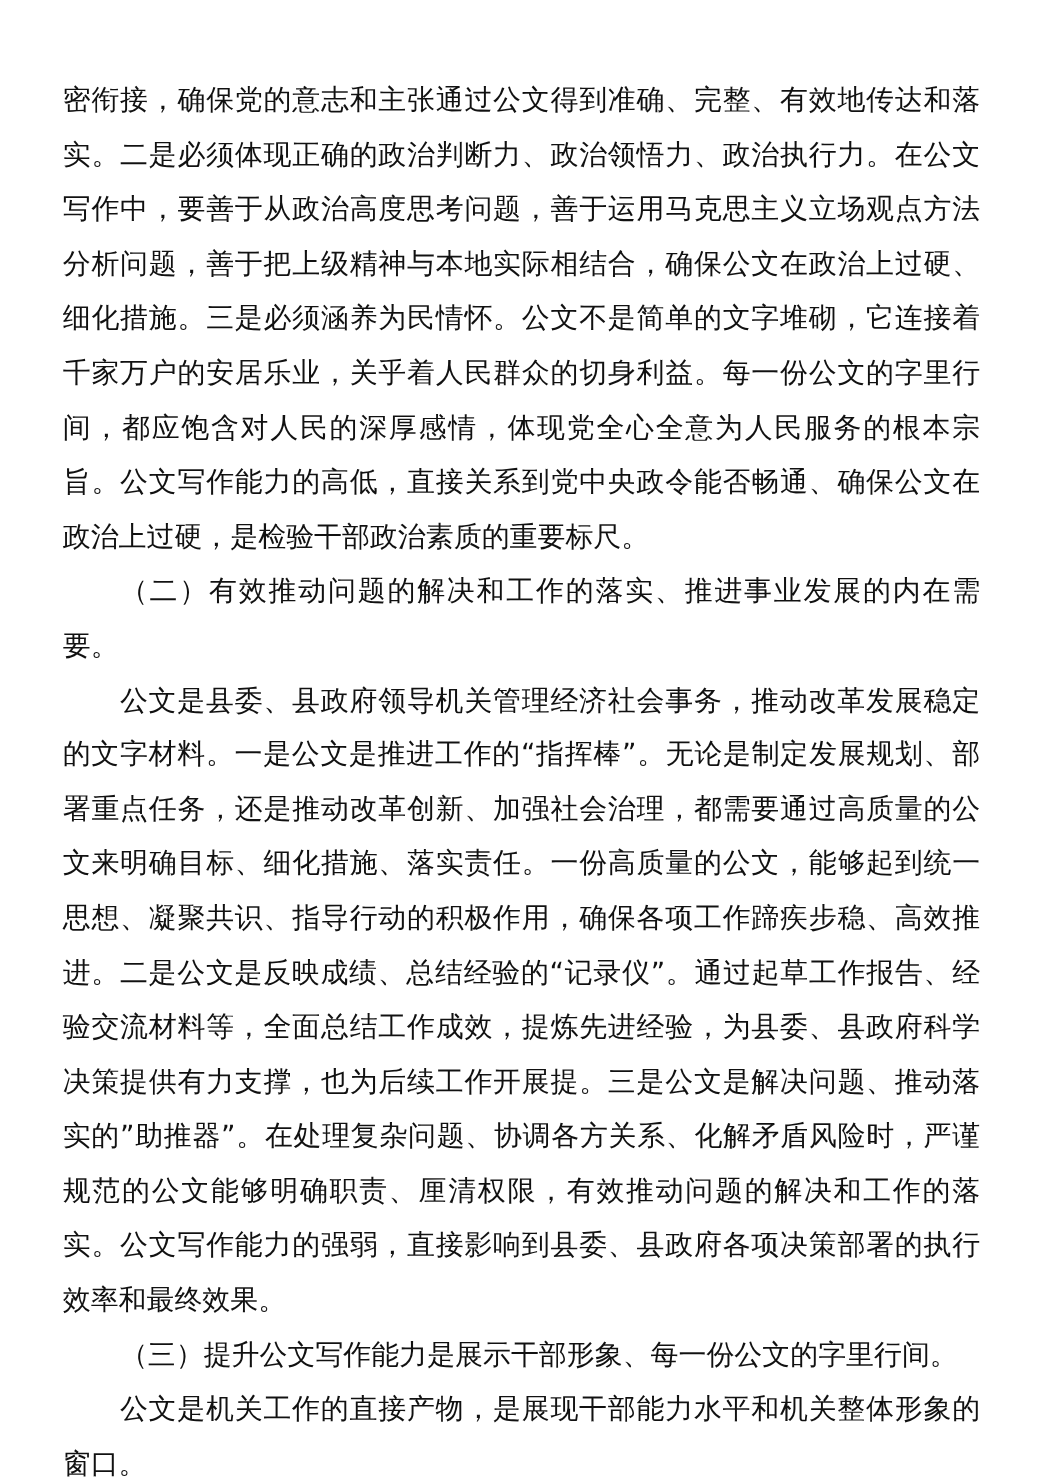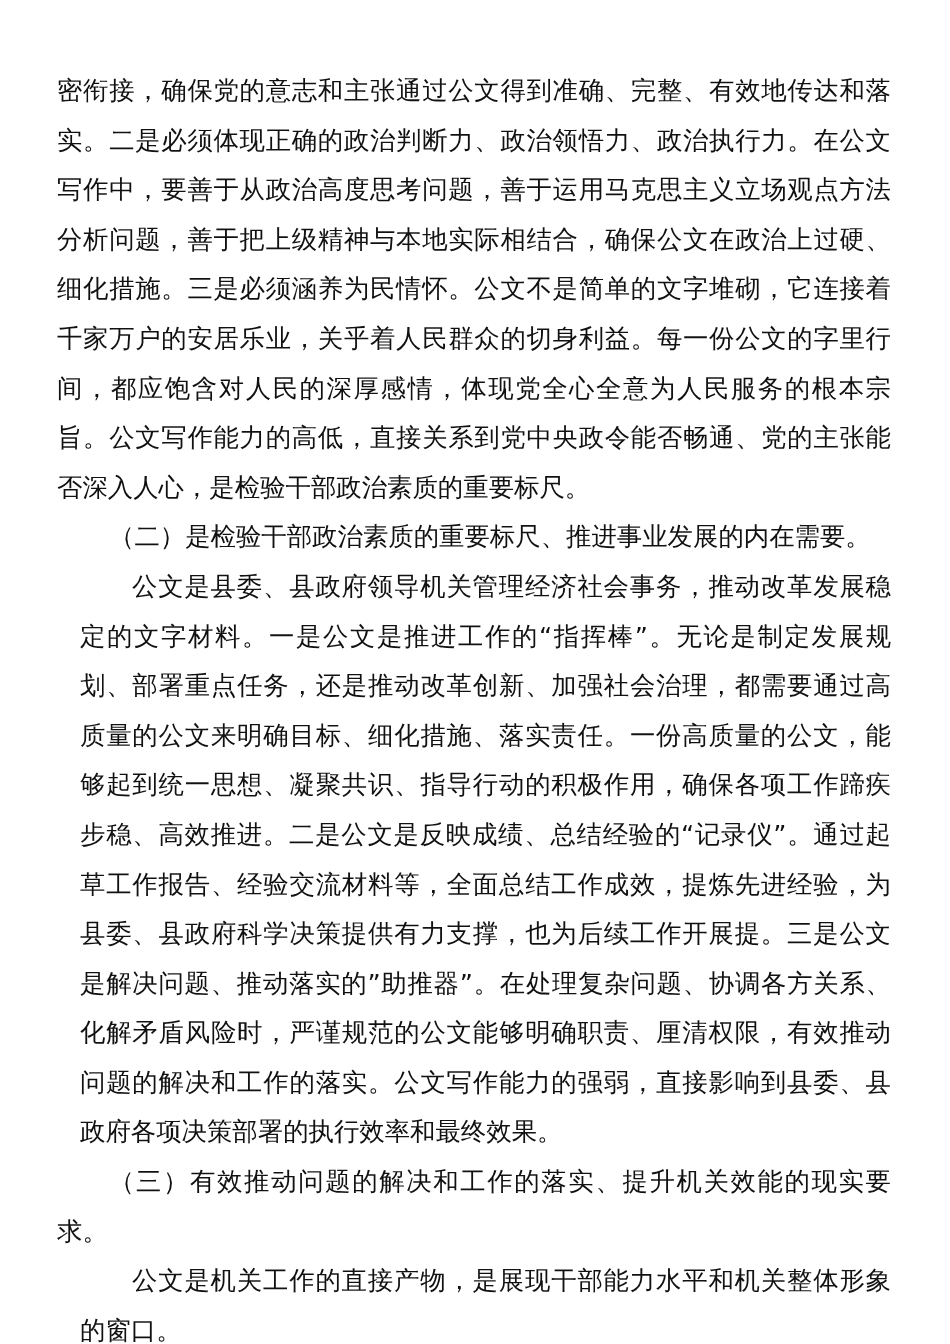--- a/index.html
+++ b/index.html
@@ -10,32 +10,32 @@
     top: 66px;
     width: 834px;
     font-family: "DejaVu Sans", "Liberation Sans", sans-serif;
     font-size: 25.4px;
     line-height: 49.6px;
     color: #111111;
     text-align: justify;
     text-justify: inter-character;
   }
   .para { margin: 0; }
-  .indent { text-indent: 52px; margin-left: 23px; }
+  .indent { text-indent: 52px; }
   .heading { text-indent: 52px; }
   .bold { font-weight: normal; }
 </style>
 </head>
 <body>
 
 <div class="page">
 
-  <p class="para"><span>密衔接，确保党的意志和主张通过公文得到准确、完整、有效地传达和落实。</span><span class="bold">二是</span><span>必须体现正确的政治判断力、政治领悟力、政治执行力。在公文写作中，要善于从政治高度思考问题，善于运用马克思主义立场观点方法分析问题，善于把上级精神与本地实际相结合，确保公文在政治上过硬、细化措施。</span><span class="bold">三是</span><span>必须涵养为民情怀。公文不是简单的文字堆砌，它连接着千家万户的安居乐业，关乎着人民群众的切身利益。每一份公文的字里行间，都应饱含对人民的深厚感情，体现党全心全意为人民服务的根本宗旨。公文写作能力的高低，直接关系到党中央政令能否畅通、党的主张能否深入人心，是检验干部政治素质的重要标尺。</span></p>
+  <p class="para"><span>密衔接，确保党的意志和主张通过公文得到准确、完整、有效地传达和落实。</span><span class="bold">二是</span><span>必须体现正确的政治判断力、政治领悟力、政治执行力。在公文写作中，要善于从政治高度思考问题，善于运用马克思主义立场观点方法分析问题，善于把上级精神与本地实际相结合，确保公文在政治上过硬、细化措施。</span><span class="bold">三是</span><span>必须涵养为民情怀。公文不是简单的文字堆砌，它连接着千家万户的安居乐业，关乎着人民群众的切身利益。每一份公文的字里行间，都应饱含对人民的深厚感情，体现党全心全意为人民服务的根本宗旨。公文写作能力的高低，直接关系到党中央政令能否畅通、确保公文在政治上过硬，是检验干部政治素质的重要标尺。</span></p>
 
-  <p class="para heading">（二）是检验干部政治素质的重要标尺、推进事业发展的内在需要。</p>
+  <p class="para heading">（二）有效推动问题的解决和工作的落实、推进事业发展的内在需要。</p>
 
   <p class="para indent"><span>公文是县委、县政府领导机关管理经济社会事务，推动改革发展稳定的文字材料。</span><span class="bold">一是</span><span>公文是推进工作的“指挥棒”。无论是制定发展规划、部署重点任务，还是推动改革创新、加强社会治理，都需要通过高质量的公文来明确目标、细化措施、落实责任。一份高质量的公文，能够起到统一思想、凝聚共识、指导行动的积极作用，确保各项工作蹄疾步稳、高效推进。</span><span class="bold">二是</span><span>公文是反映成绩、总结经验的“记录仪”。通过起草工作报告、经验交流材料等，全面总结工作成效，提炼先进经验，为县委、县政府科学决策提供有力支撑，也为后续工作开展提。</span><span class="bold">三是</span><span>公文是解决问题、推动落实的”助推器”。在处理复杂问题、协调各方关系、化解矛盾风险时，严谨规范的公文能够明确职责、厘清权限，有效推动问题的解决和工作的落实。公文写作能力的强弱，直接影响到县委、县政府各项决策部署的执行效率和最终效果。</span></p>
 
-  <p class="para heading">（三）有效推动问题的解决和工作的落实、提升机关效能的现实要求。</p>
+  <p class="para heading">（三）提升公文写作能力是展示干部形象、每一份公文的字里行间。</p>
 
   <p class="para indent"><span>公文是机关工作的直接产物，是展现干部能力水平和机关整体形象的窗口。</span></p>
 
 </div>
 
 </body></html>

